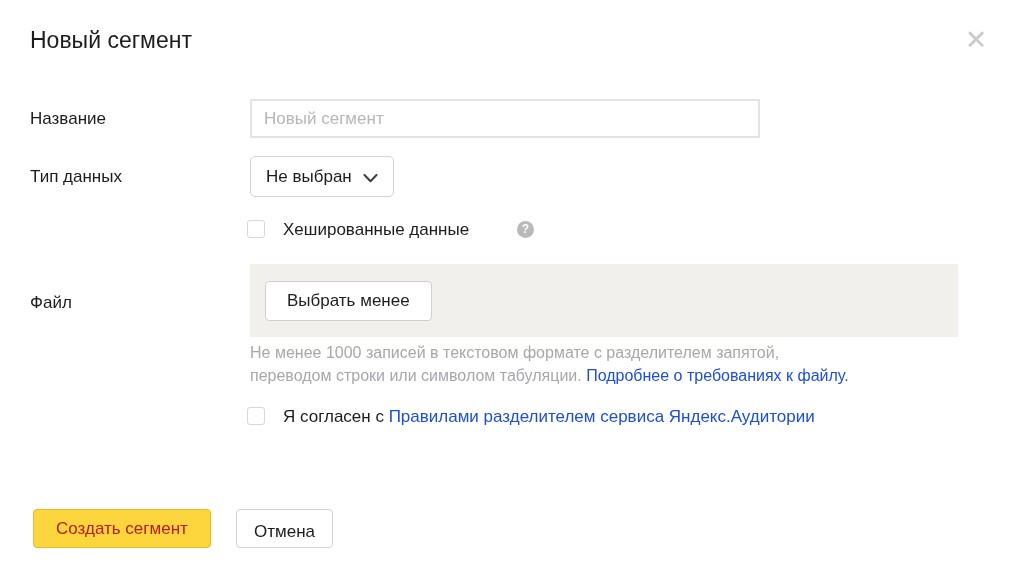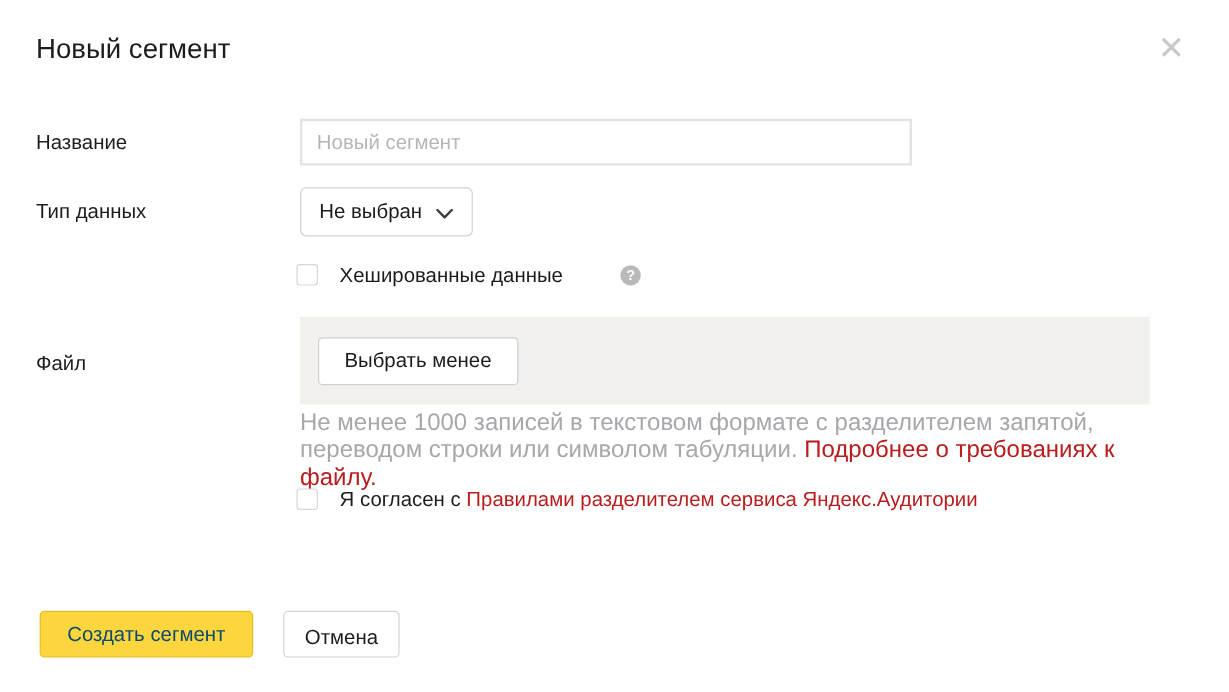--- a/index.html
+++ b/index.html
@@ -142,26 +142,26 @@
     font-size: 17px;
     color: #1c1c1c;
     cursor: pointer;
   }
 
   .file-hint {
     position: absolute;
     left: 250px;
     top: 341px;
     width: 730px;
-    font-size: 20px;
+    font-size: 16px;
     line-height: 23px;
     color: #a7a7ac;
   }
   .link {
-    color: #b91c1c;
+    color: #1d4ed8;
     text-decoration: none;
     cursor: pointer;
   }
 
   .agree-text {
     position: absolute;
     left: 283px;
     top: 407px;
     font-size: 17px;
     color: #1c1c1c;
@@ -173,21 +173,21 @@
     left: 33px;
     top: 509px;
     height: 39px;
     box-sizing: border-box;
     padding: 0 22px;
     background: #fdd53d;
     border: 1px solid #e3bd27;
     border-radius: 4px;
     font-family: "Liberation Sans", sans-serif;
     font-size: 17px;
-    color: #0c4a6e;
+    color: #b91c1c;
     cursor: pointer;
   }
   .btn-cancel {
     position: absolute;
     left: 236px;
     top: 509px;
     height: 39px;
     box-sizing: border-box;
     padding: 12px 17px;
     background: #ffffff;

